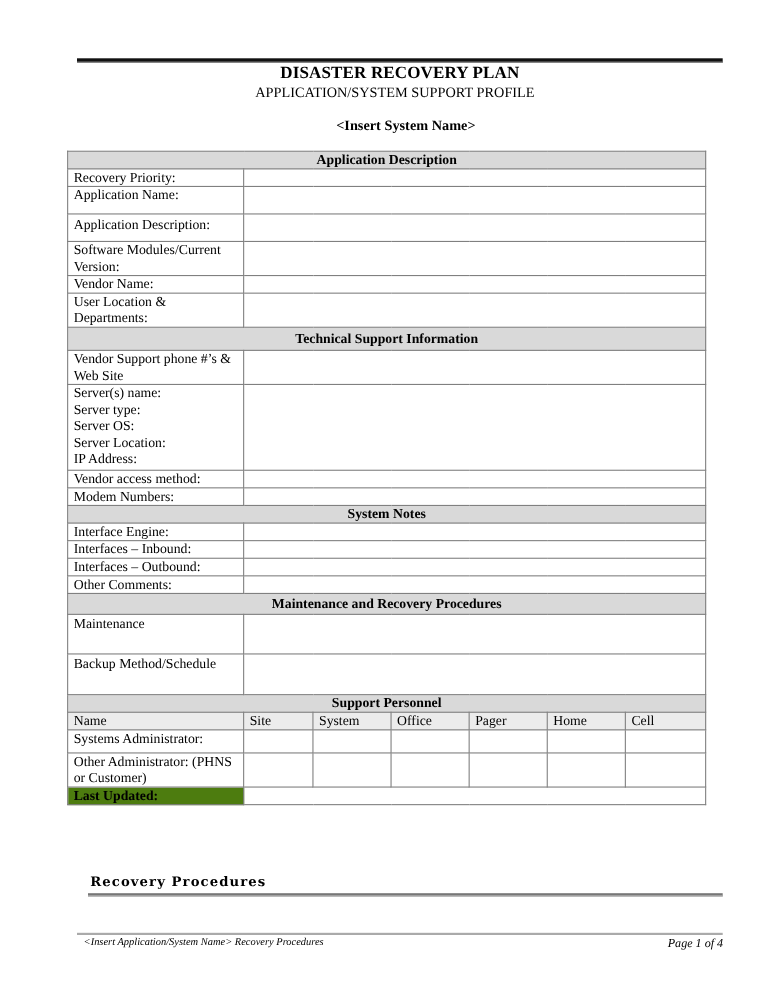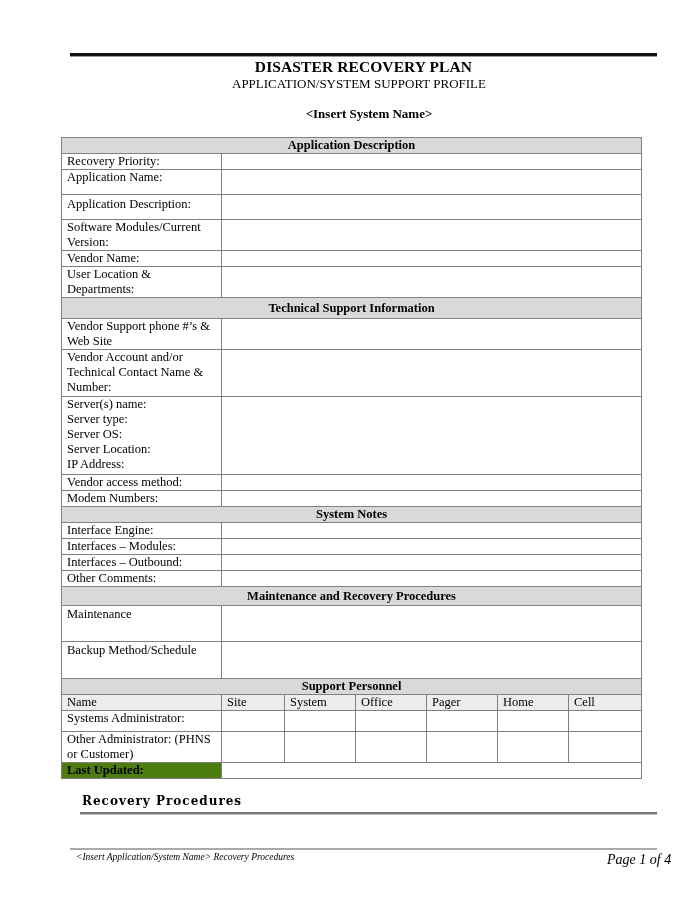--- a/index.html
+++ b/index.html
@@ -15,21 +15,21 @@
   table.form td { border:1px solid #808080; padding:0 5px; font-size:12.5px; line-height:15px; vertical-align:top; }
   table.form td.sec { background:#d9d9d9; text-align:center; font-weight:bold; font-size:12.5px; vertical-align:middle; }
   table.form td.lbl { width:150px; }
   table.form tr.hdr td { background:#ececec;margin-left:40px; }
   table.form td.lastlbl { background:#4d7c0f; font-weight:bold; }
 
   .rp-head { left:82px; top:794px; font-family:"DejaVu Serif", serif; font-weight:bold; font-size:12px; letter-spacing:1px; }
   .rp-rule { left:80px; top:812px; width:577px; height:2px; background:#777; border-bottom:1px solid #bbb; }
   .foot-rule { left:70px; top:848px; width:587px; height:2px; background:#aaa; }
   .foot-left { left:76px; top:852px; font-style:italic; font-size:9.5px; }
-  .foot-right { left:607px; top:852px; font-style:italic; font-size:14px; }
+  .foot-right { left:607px; top:852px; font-style:italic; font-size:11px; }
 </style>
 </head>
 <body>
 
 <div class="abs top-rule"></div>
 <div class="abs title">DISASTER RECOVERY PLAN</div>
 <div class="abs subtitle">APPLICATION/SYSTEM SUPPORT PROFILE</div>
 <div class="abs sysname">&lt;Insert System Name&gt;</div>
 
 <table class="form">
@@ -72,24 +72,20 @@
         <td colspan="6"></td>
       </tr>
 
   <tr style="height:21px">
         <td class="sec" colspan="7">Technical Support Information</td>
       </tr>
   <tr style="height:31px">
         <td class="lbl">Vendor Support phone #’s &amp; Web Site</td>
         <td colspan="6"></td>
       </tr>
-  <tr style="height:47px">
-        <td class="lbl">Vendor Account and/or Technical Contact Name &amp; Number:</td>
-        <td colspan="6"></td>
-      </tr>
   <tr style="height:78px">
         <td class="lbl" style="white-space:pre-line">Server(s) name:
 Server type:
 Server OS:
 Server Location:
 IP Address:</td>
         <td colspan="6"></td>
       </tr>
   <tr style="height:16px">
         <td class="lbl">Vendor access method:</td>
@@ -101,21 +97,21 @@
       </tr>
 
   <tr style="height:16px">
         <td class="sec" colspan="7">System Notes</td>
       </tr>
   <tr style="height:16px">
         <td class="lbl">Interface Engine:</td>
         <td colspan="6"></td>
       </tr>
   <tr style="height:16px">
-        <td class="lbl">Interfaces – Modules:</td>
+        <td class="lbl">Interfaces – Inbound:</td>
         <td colspan="6"></td>
       </tr>
   <tr style="height:16px">
         <td class="lbl">Interfaces – Outbound:</td>
         <td colspan="6"></td>
       </tr>
   <tr style="height:16px">
         <td class="lbl">Other Comments:</td>
         <td colspan="6"></td>
       </tr>

